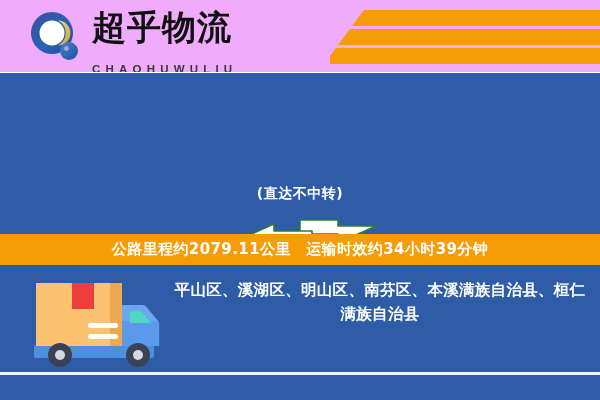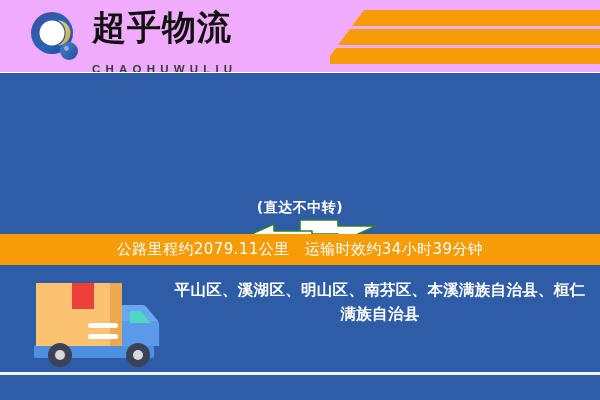--- a/index.html
+++ b/index.html
@@ -80,21 +80,21 @@
     line-height: 52px;
     letter-spacing: 2px;
     white-space: nowrap;
   }
   .city-origin { left: 58px; }
   .city-dest   { left: 390px; }
 
   .direct-note {
     position: absolute;
     left: 0; right: 0;
-    top: 126px;
+    top: 112px;
     text-align: center;
     font-family: "DejaVu Sans", "Liberation Sans", sans-serif;
     font-size: 14px;
     font-weight: bold;
     color: #ffffff;
     letter-spacing: 0.5px;
     white-space: nowrap;
   }
   .arrow-wrap {
     position: absolute;
@@ -120,21 +120,21 @@
     left: 0; top: 234px;
     width: 600px; height: 31px;
     background: #f59c06;
     display: flex;
     align-items: center;
     justify-content: center;
   }
   .info-bar-text {
     font-family: "DejaVu Sans", "Liberation Sans", sans-serif;
     font-size: 15px;
-    font-weight: normal;
+    font-weight: bold;
     color: #ffffff;
     letter-spacing: 0.4px;
     white-space: nowrap;
   }
 
   
   .bottom {
     position: absolute;
     left: 0; top: 265px;
     width: 600px; height: 141px;

